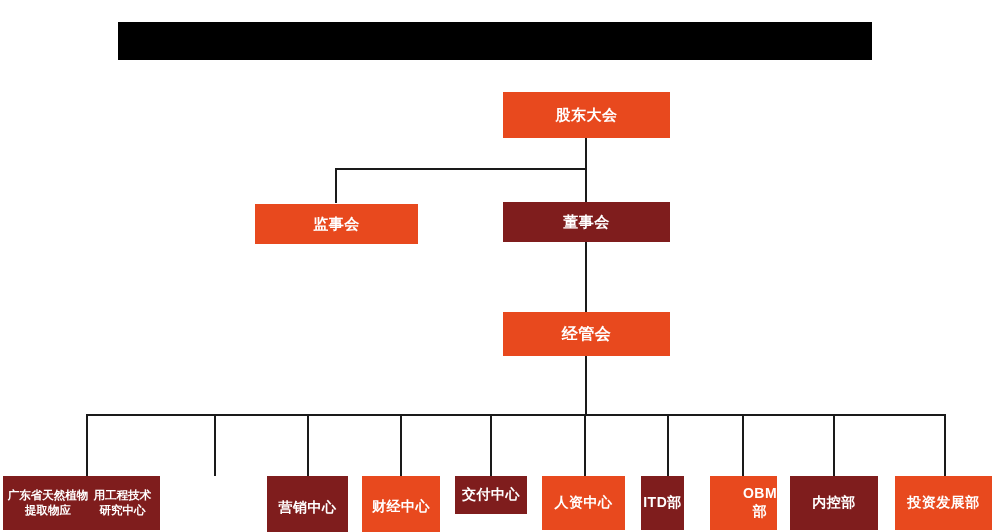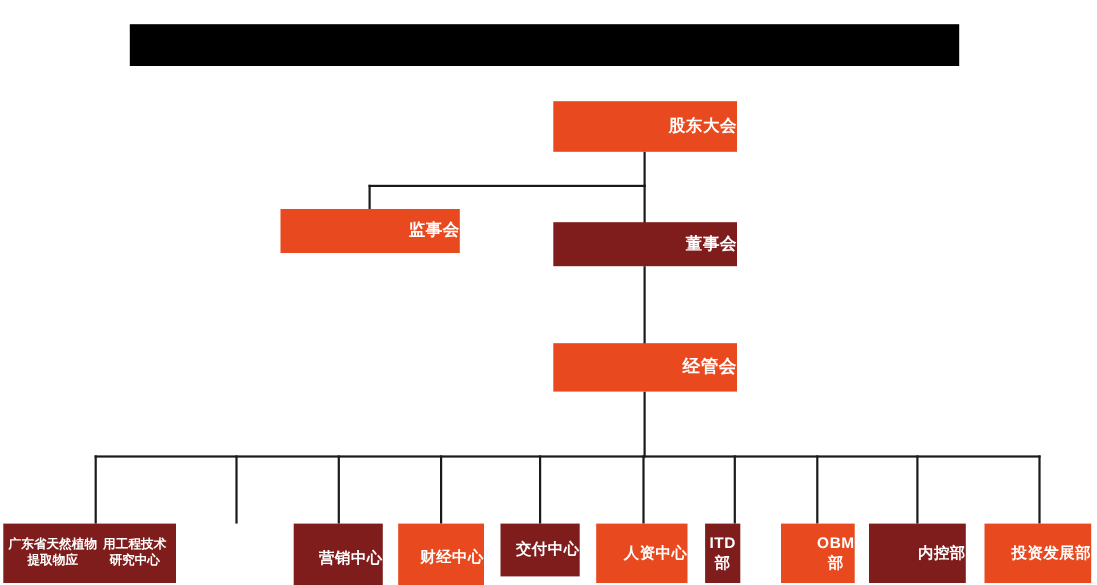--- a/index.html
+++ b/index.html
@@ -16,21 +16,21 @@
     position:absolute;
     background:#000000;
   }
 
   
   .node{
     position:absolute;
     box-sizing:border-box;
     display:flex;
     align-items:center;
-    justify-content:flex-end;
+    justify-content:center;
     text-align:center;
     color:#ffffff;
     font-weight:bold;
     line-height:1.28;
     letter-spacing:0.5px;
     z-index:3;
   }
   .node.dark{background:#E8491E;}
   .node.light{background:#7f1d1d;}
 
@@ -78,21 +78,21 @@
   <div class="conn v" style="left:584px;top:414px;height:62px;"></div>
   <div class="conn v" style="left:667px;top:414px;height:62px;"></div>
   <div class="conn v" style="left:742px;top:414px;height:62px;"></div>
   <div class="conn v" style="left:833px;top:414px;height:62px;"></div>
   <div class="conn v" style="left:944px;top:414px;height:62px;"></div>
 
   <div class="node dark lvl1" style="left:503px;top:92px;width:167px;height:46px;">
     <span>股东大会</span>
   </div>
 
-  <div class="node dark lvl2" style="left:255px;top:190px;width:163px;height:40px;">
+  <div class="node dark lvl2" style="left:255px;top:204px;width:163px;height:40px;">
     <span>监事会</span>
   </div>
 
   <div class="node light lvl2" style="left:503px;top:202px;width:167px;height:40px;">
     <span>董事会</span>
   </div>
 
   <div class="node dark lvl3" style="left:503px;top:312px;width:167px;height:44px;">
     <span>经管会</span>
   </div>
@@ -104,29 +104,29 @@
 
 
   <div class="node light leaf" style="left:267px;top:476px;width:81px;height:64px;">
     <span>营销中心</span>
   </div>
 
   <div class="node dark leaf" style="left:362px;top:476px;width:78px;height:62px;">
     <span>财经中心</span>
   </div>
 
-  <div class="node light leaf" style="left:455px;top:476px;width:72px;height:48px;">
+  <div class="node light leaf" style="left:455px;top:476px;width:72px;height:38px;">
     <span>交付中心</span>
   </div>
 
   <div class="node dark leaf" style="left:542px;top:476px;width:83px;height:54px;">
     <span>人资中心</span>
   </div>
 
-  <div class="node light leaf" style="left:641px;top:476px;width:32px;height:54px;">
+  <div class="node light leaf" style="left:641px;top:476px;width:43px;height:54px;">
     <span>ITD部</span>
   </div>
 
   <div class="node dark leaf" style="left:710px;top:476px;width:67px;height:54px;padding-left:33px;">
     <span>OBM部</span>
   </div>
 
   <div class="node light leaf" style="left:790px;top:476px;width:88px;height:54px;">
     <span>内控部</span>
   </div>

